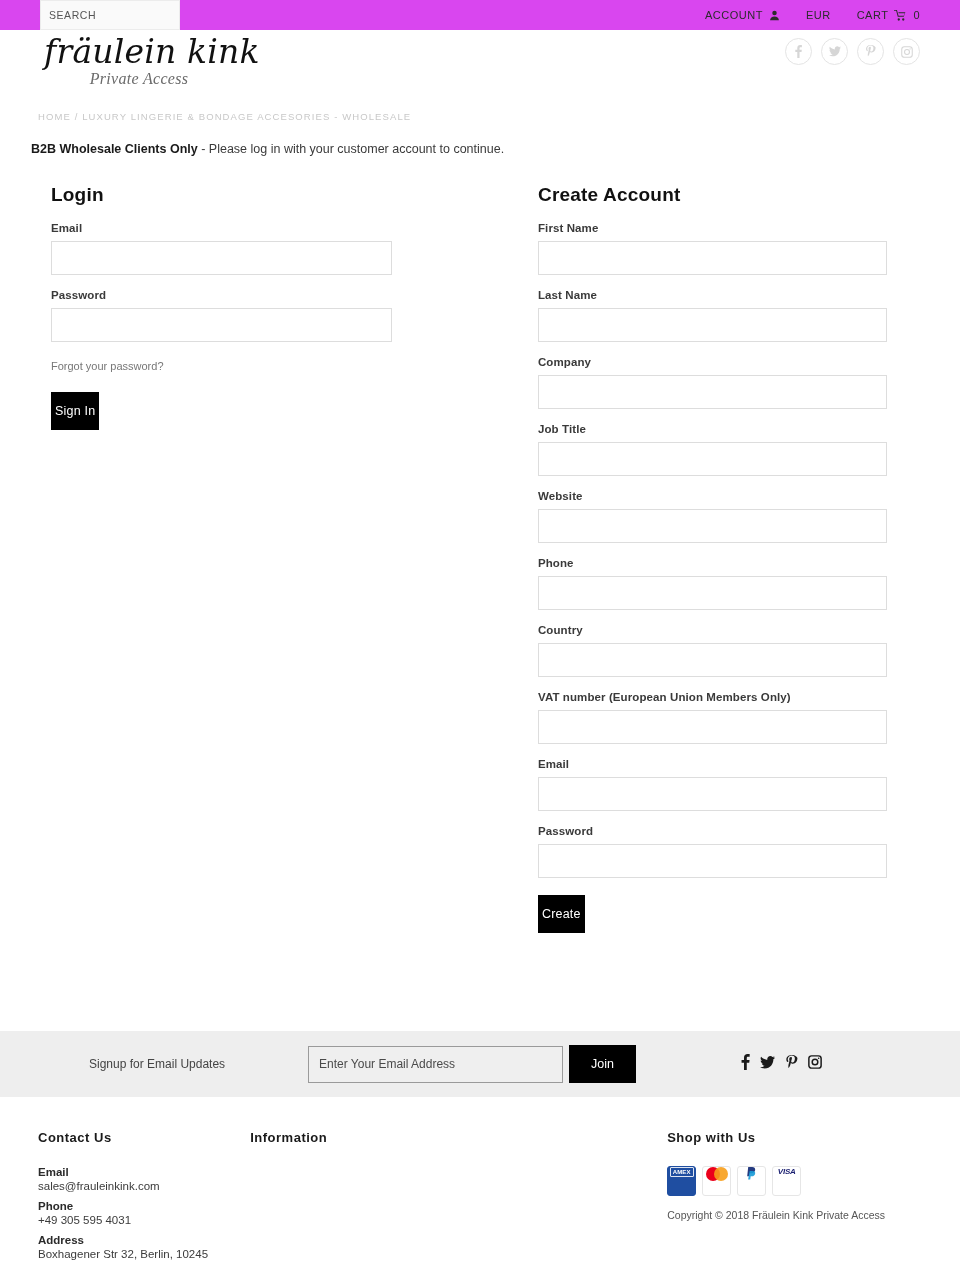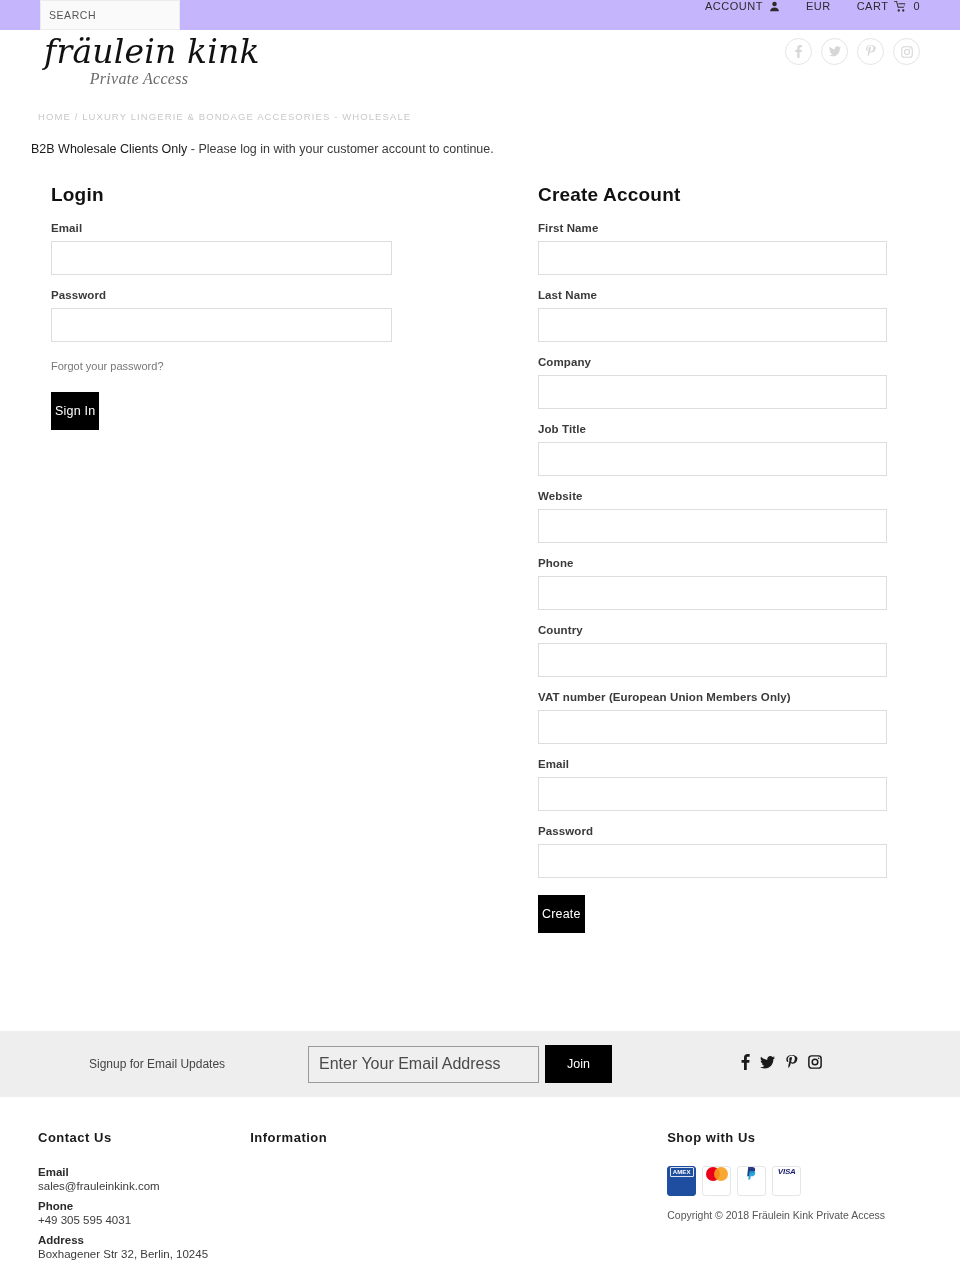--- a/index.html
+++ b/index.html
@@ -8,23 +8,23 @@
     width: 960px; height: 1288px;
     background: #ffffff;
     font-family: "Liberation Sans", sans-serif;
     color: #2b2b2b;
     overflow: hidden;
   }
 
   
   .topbar {
     height: 30px;
-    background: #c4b5fd;
-    display: flex;
-    align-items: flex-start;
+    background: #d946ef;
+    display: flex;
+    align-items: center;
     position: relative;
   }
   .search-wrap {
     margin-left: 40px;
     width: 140px;
     height: 30px;
     background: #fafafa;
     border: 1px solid #ececec;
     display: flex;
     align-items: center;
@@ -116,21 +116,21 @@
     letter-spacing: 1.1px;
     color: #c8c8c8;
     text-transform: uppercase;
   }
   .breadcrumb a { color: #c8c8c8; text-decoration: none; }
   .notice {
     margin: 20px 0 0 31px;
     font-size: 12.5px;
     color: #3a3a3a;
   }
-  .notice b { font-weight: normal; color: #1a1a1a; }
+  .notice b { font-weight: bold; color: #1a1a1a; }
 
   
   .main {
     display: flex;
     padding: 0 38px;
     margin-top: 28px;
   }
   .col-left { width: 510px; padding-left: 13px; }
   .col-right { width: 412px; padding-left: 11px; }
 
@@ -196,29 +196,29 @@
     display: flex;
     align-items: center;
   }
   .nl-label {
     font-size: 12px;
     color: #444;
     margin-left: 89px;
     width: 200px;
   }
   .nl-input {
-    width: 231px;
+    width: 255px;
     height: 37px;
     border: 1px solid #9a9a9a;
     background: #efefef;
     outline: none;
     padding: 0 10px;
     margin-left: 19px;
     font-family: "Liberation Sans", sans-serif;
-    font-size: 16px;
+    font-size: 12px;
     color: #4a4a4a;
   }
   .nl-input::placeholder { color: #4a4a4a; opacity: 1; }
   .nl-join {
     width: 67px;
     height: 38px;
     background: #000;
     color: #fff;
     border: 0;
     font-family: "Liberation Sans", sans-serif;

